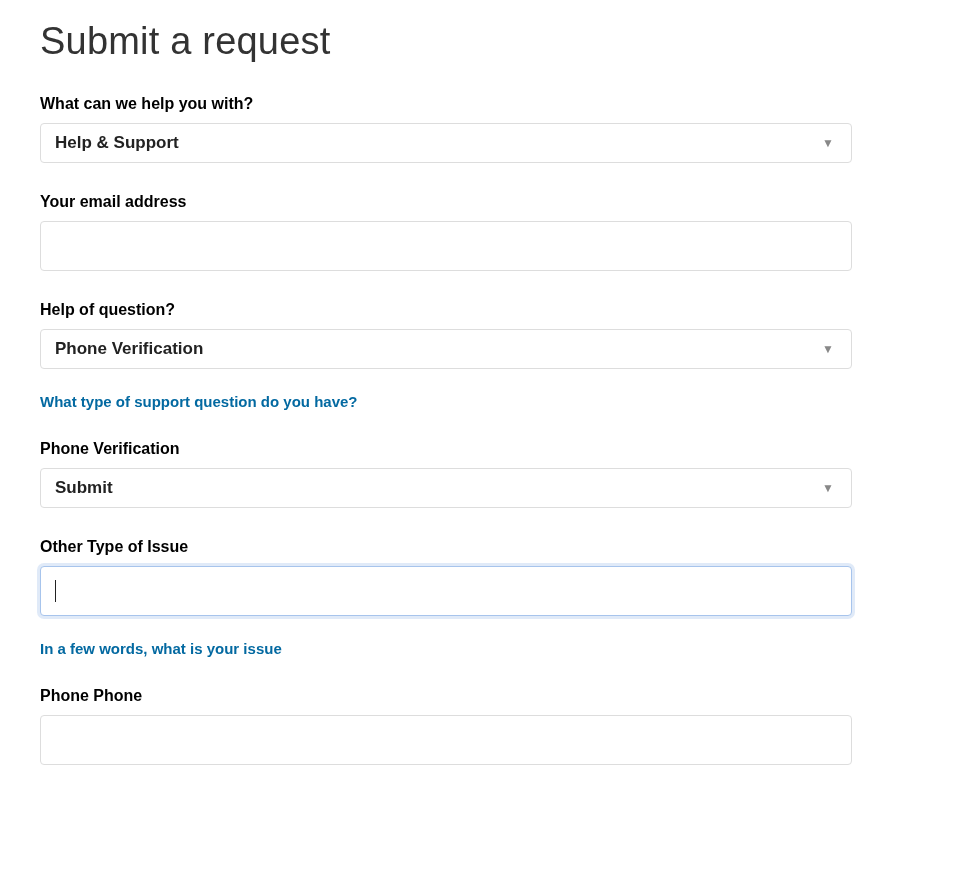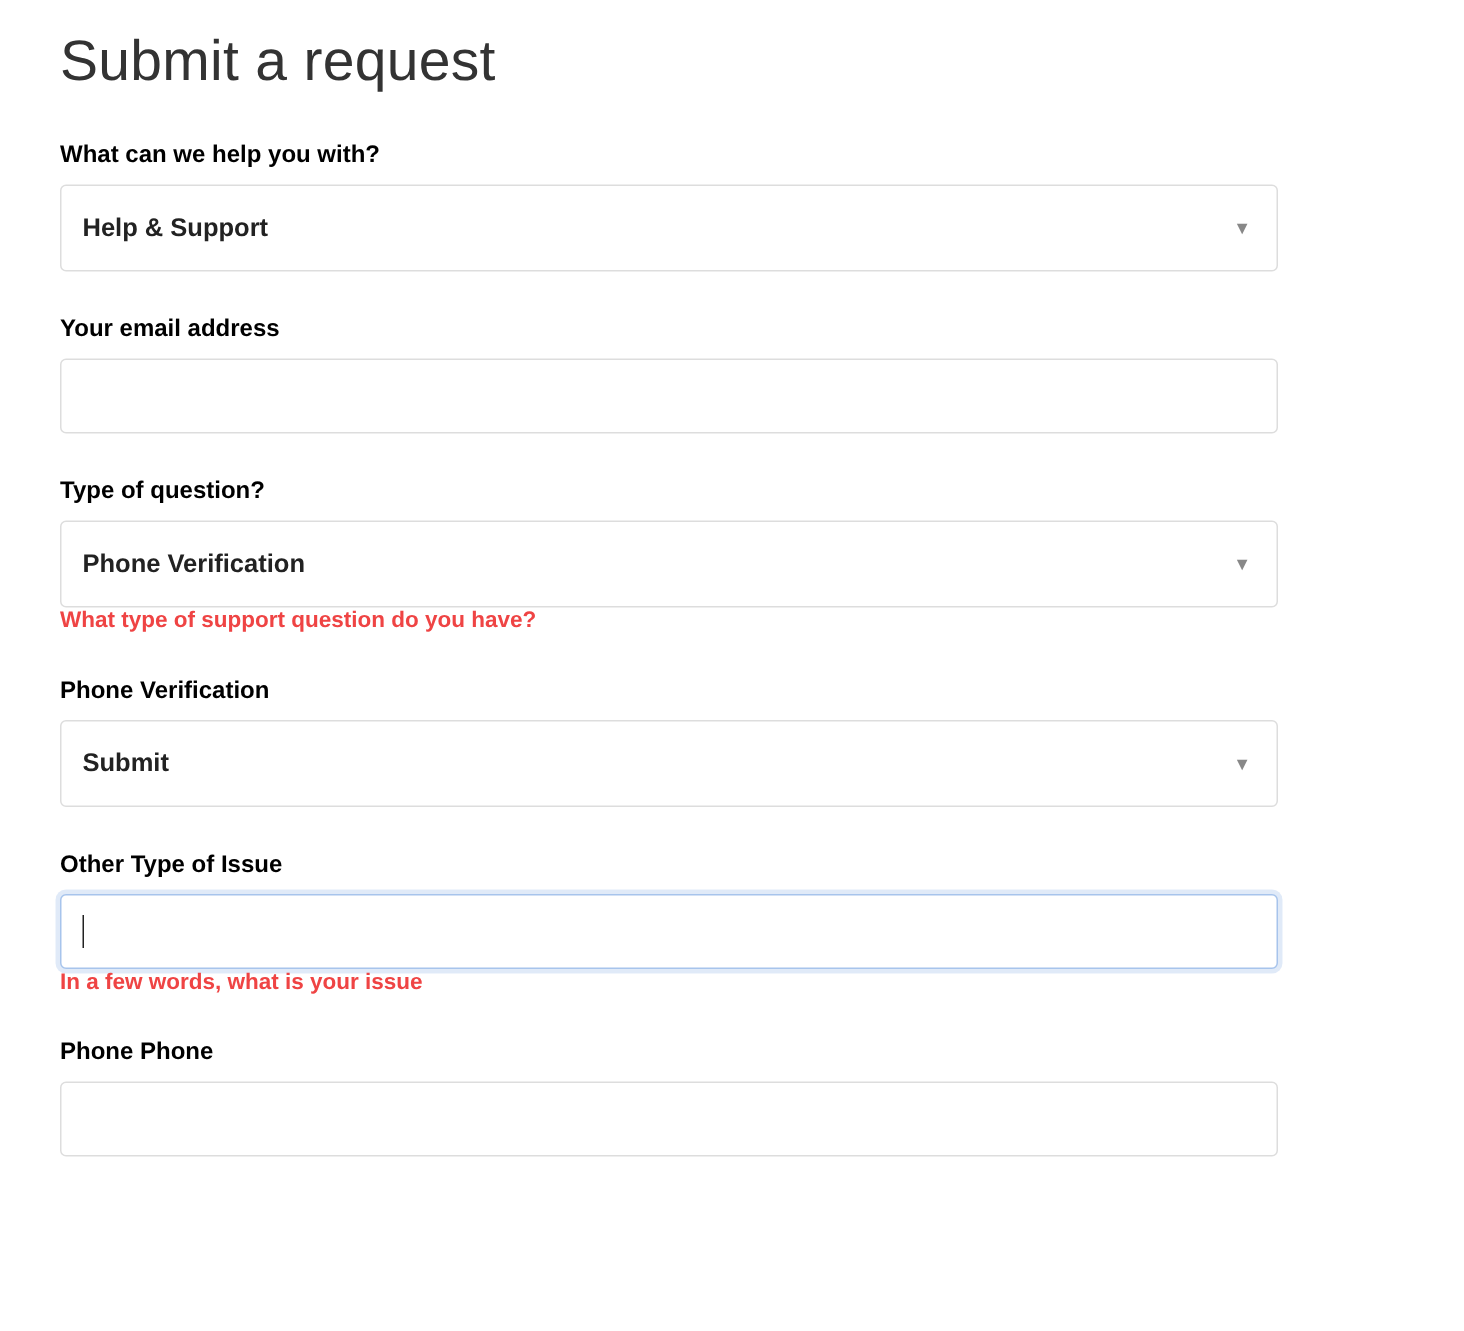--- a/index.html
+++ b/index.html
@@ -43,21 +43,21 @@
       border-radius: 4px;
       outline: none;
     }
     .select-wrapper {
       position: relative;
       width: 100%;
       max-width: 812px;
     }
     .select-display {
       width: 100%;
-      height: 58px;
+      height: 40px;
       padding: 12px 40px 12px 14px;
       font-size: 17px;
       font-weight: 700;
       color: #222;
       background: #ffffff;
       border: 1px solid #dddddd;
       border-radius: 4px;
       cursor: pointer;
       display: flex;
       align-items: center;
@@ -67,22 +67,22 @@
       right: 18px;
       top: 50%;
       transform: translateY(-50%);
       font-size: 12px;
       color: #888;
       pointer-events: none;
     }
     .help-text {
       font-size: 15px;
       font-weight: 600;
-      color: #ef4444;
-      margin-top: 0;
+      color: #0369a1;
+      margin-top: 24px;
       max-width: 812px;
     }
     .focused {
       border-color: #a7c4ec;
       box-shadow: 0 0 0 3px rgba(167,196,236,0.35);
     }
     .text-cursor {
       display: inline-block;
       width: 1px;
       height: 22px;
@@ -103,21 +103,21 @@
     <span class="select-caret">▼</span>
   </div>
 </div>
 
 <div class="form-group">
   <label class="form-label">Your email address</label>
   <input type="text" class="form-control" value="" style="">
 </div>
 
 <div class="form-group">
-  <label class="form-label">Type of question?</label>
+  <label class="form-label">Help of question?</label>
   <div class="select-wrapper">
     <div class="select-display">Phone Verification</div>
     <span class="select-caret">▼</span>
   </div>
   <div class="help-text">What type of support question do you have?</div>
 </div>
 
 <div class="form-group">
   <label class="form-label">Phone Verification</label>
   <div class="select-wrapper">

